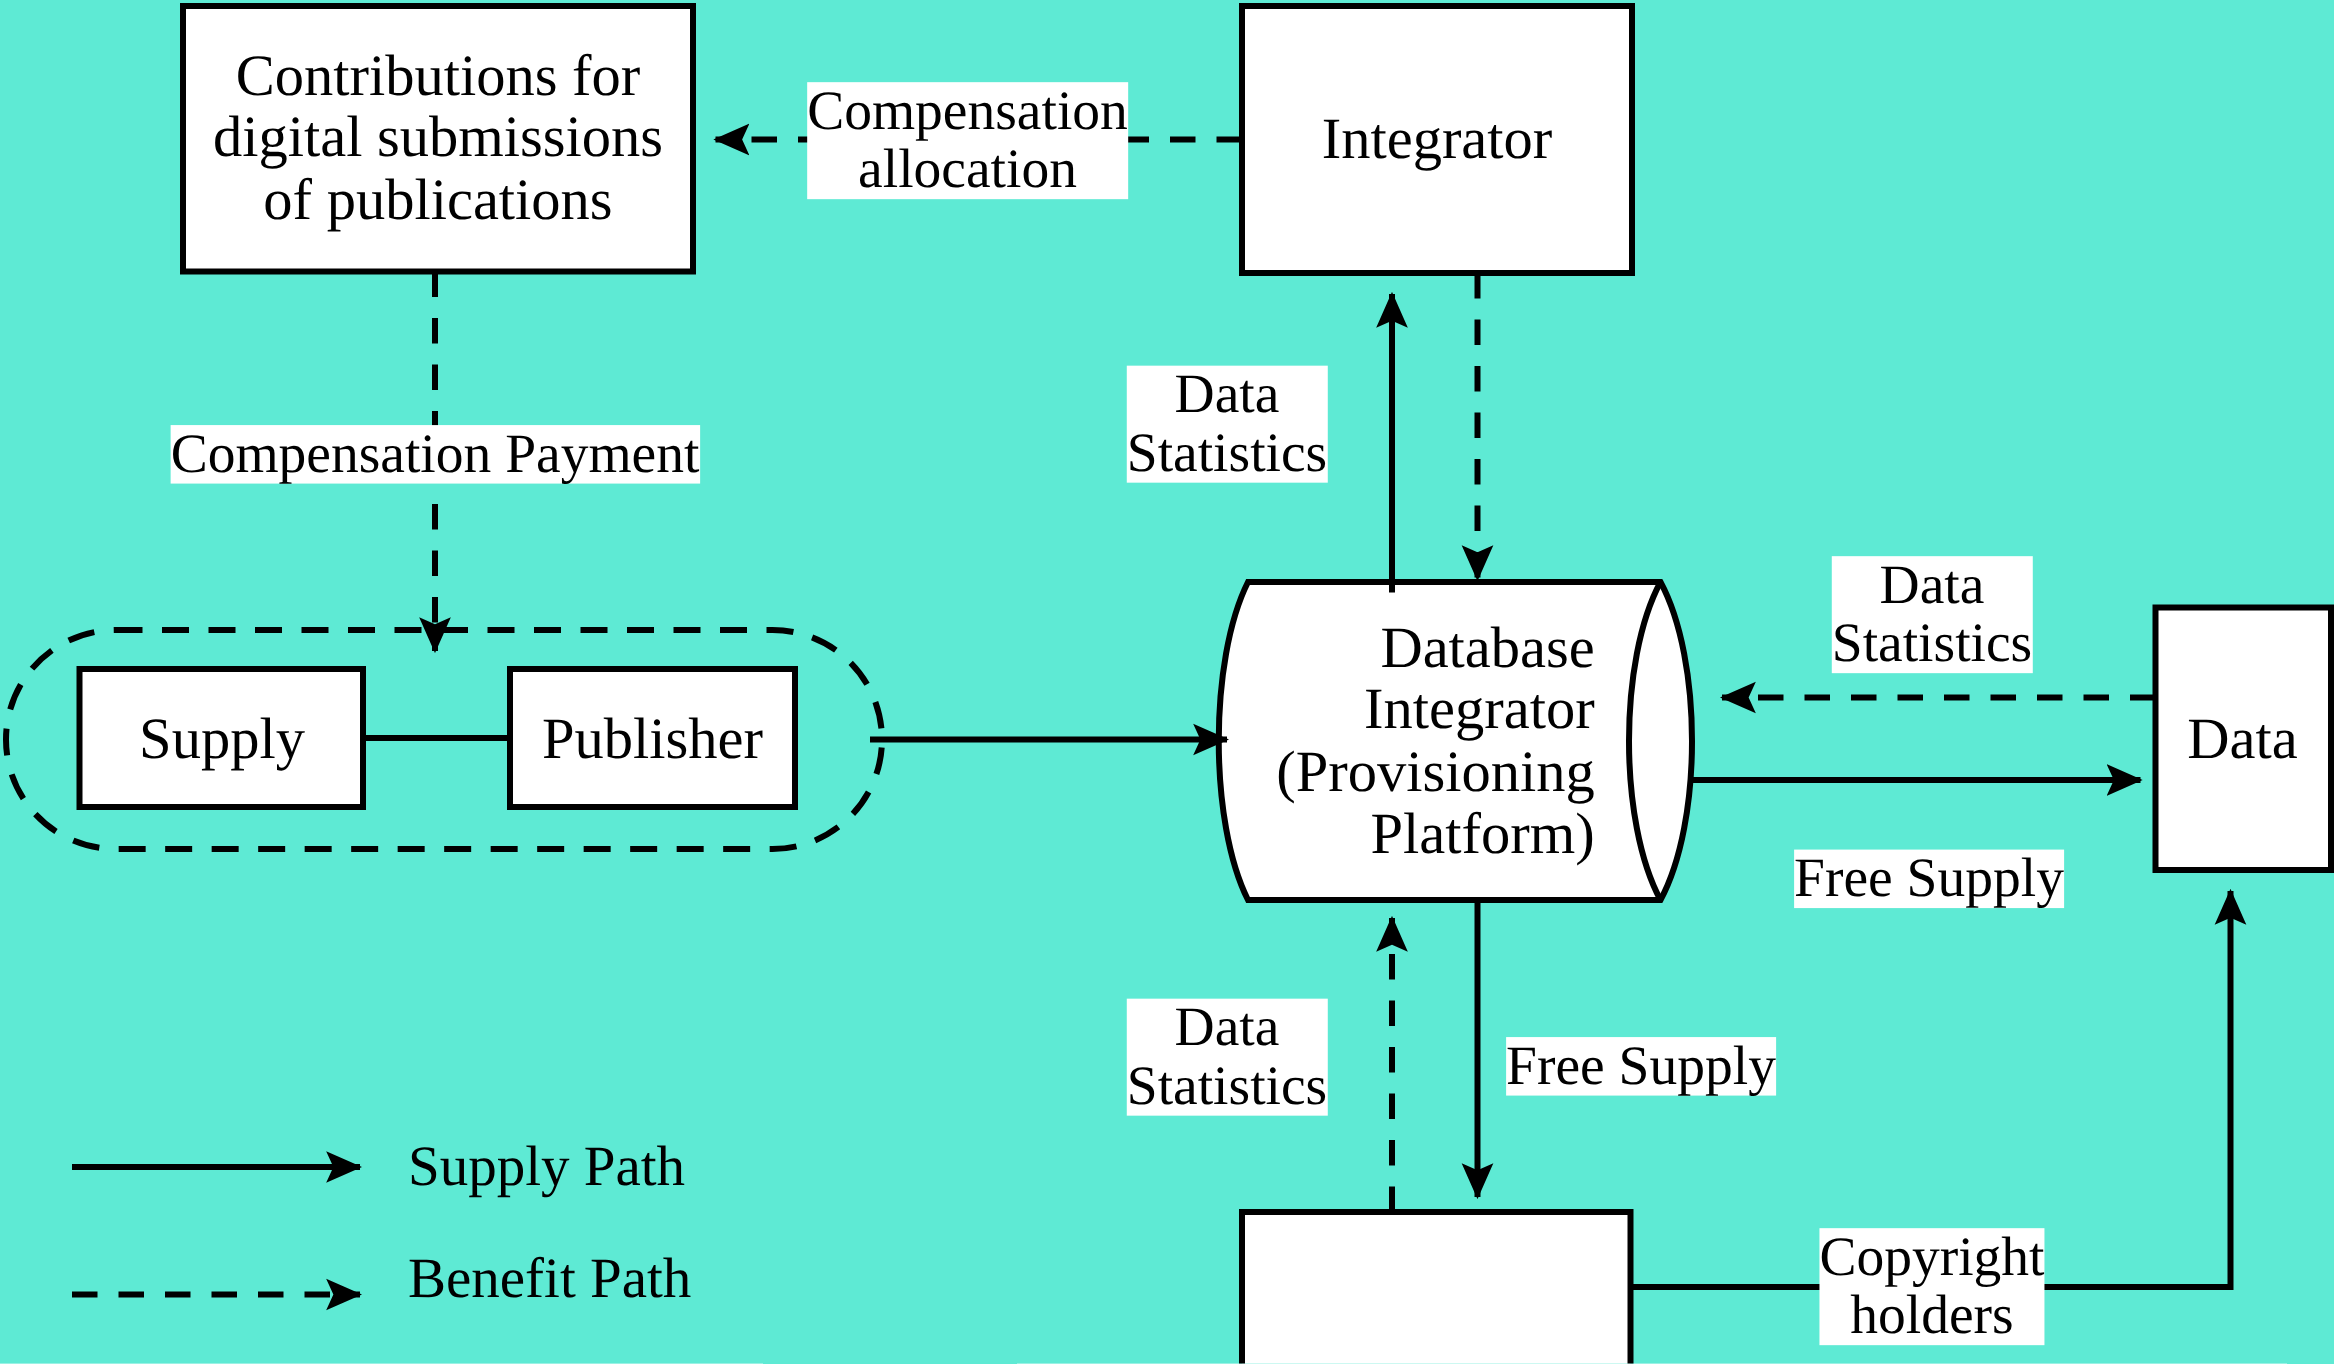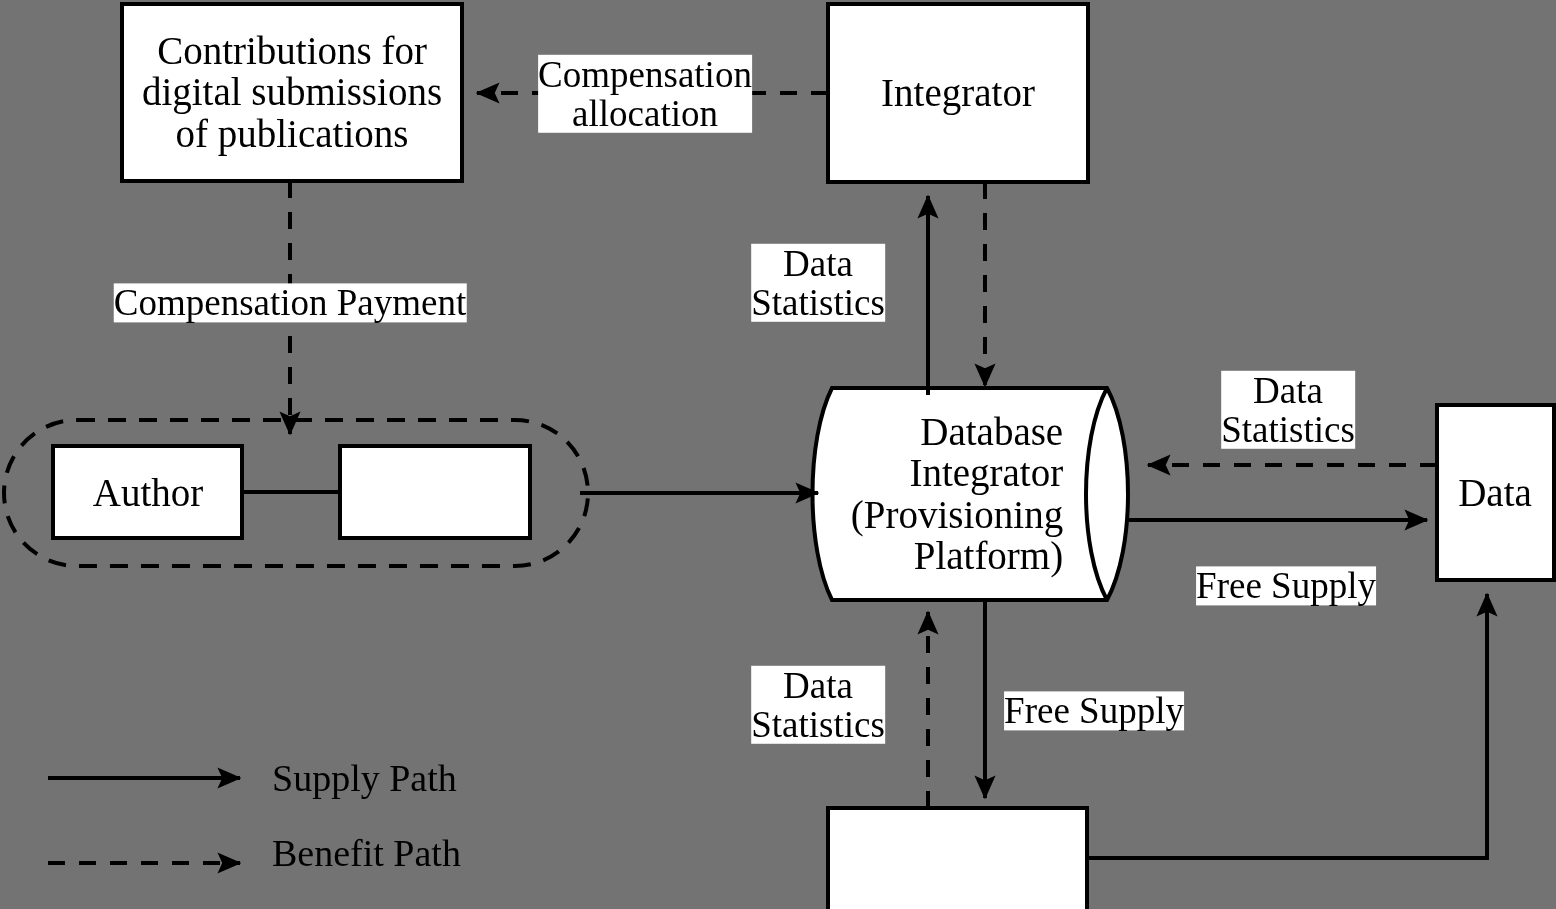--- a/index.html
+++ b/index.html
@@ -1,18 +1,18 @@
 <!DOCTYPE html>
 <html><head>
 <meta charset="utf-8">
 <style>
   html,body{margin:0;padding:0;background:#ffffff;}
   body{width:1556px;height:909px;overflow:hidden;
        font-family:"Liberation Serif","DejaVu Serif",serif;}
-  #stage{position:relative;width:1556px;height:909px;background:#737373;}
+  #stage{position:relative;width:1556px;height:909px;background:#5eead4;}
   svg#diagram{position:absolute;left:0;top:0;width:1556px;height:909px;}
   .node-shape{fill:#ffffff;stroke:#000000;stroke-width:4;}
   .group-dashed{fill:none;stroke:#000000;stroke-width:4;stroke-dasharray:18 13;}
   .edge-solid{fill:none;stroke:#000000;stroke-width:4;}
   .edge-dashed{fill:none;stroke:#000000;stroke-width:4;stroke-dasharray:17 14;}
   .lbl{position:absolute;color:#000;font-size:37px;line-height:1.06;
        text-align:center;white-space:pre;transform:translate(-50%,-50%);
        font-family:"Liberation Serif","DejaVu Serif",serif;}
   .node-lbl{font-size:39px;}
   .edge-lbl{font-size:37px;background:#fff;}
@@ -72,22 +72,23 @@
     <line class="edge-solid" x1="48" y1="778" x2="240" y2="778" marker-end="url(#arrowSolid)"></line>
     <line class="edge-dashed" x1="48" y1="863" x2="240" y2="863" marker-end="url(#arrowSolid)"></line>
   </svg>
 
   <div class="lbl node-lbl" style="left:292px;top:92px;">Contributions for
 digital submissions
 of publications</div>
 
   <div class="lbl node-lbl" style="left:958px;top:93px;">Integrator</div>
 
-  <div class="lbl node-lbl" style="left:148px;top:493px;">Author</div>
+  <div class="lbl node-lbl" style="left:148px;top:493px;">Supply</div>
 
+  <div class="lbl node-lbl" style="left:435px;top:493px;">Publisher</div>
 
   <div class="lbl node-lbl" style="left:957px;top:494px;text-align:right;">Database
 Integrator
 (Provisioning
 Platform)</div>
 
   <div class="lbl node-lbl" style="left:1495px;top:493px;">Data</div>
 
 
   <div class="lbl edge-lbl" style="left:290px;top:303px;">Compensation Payment</div>
@@ -102,18 +103,20 @@
   <div class="lbl edge-lbl" style="left:1288px;top:410px;">Data
 Statistics</div>
 
   <div class="lbl edge-lbl" style="left:1286px;top:586px;">Free Supply</div>
 
   <div class="lbl edge-lbl" style="left:818px;top:705px;">Data
 Statistics</div>
 
   <div class="lbl edge-lbl" style="left:1094px;top:711px;">Free Supply</div>
 
+  <div class="lbl edge-lbl" style="left:1288px;top:858px;">Copyright
+holders</div>
 
   <div class="lbl legend-lbl" style="left:272px;top:778px;text-align:center;">Supply Path</div>
 
   <div class="lbl legend-lbl" style="left:272px;top:853px;">Benefit Path</div>
 
 </div>
 
 </body></html>

